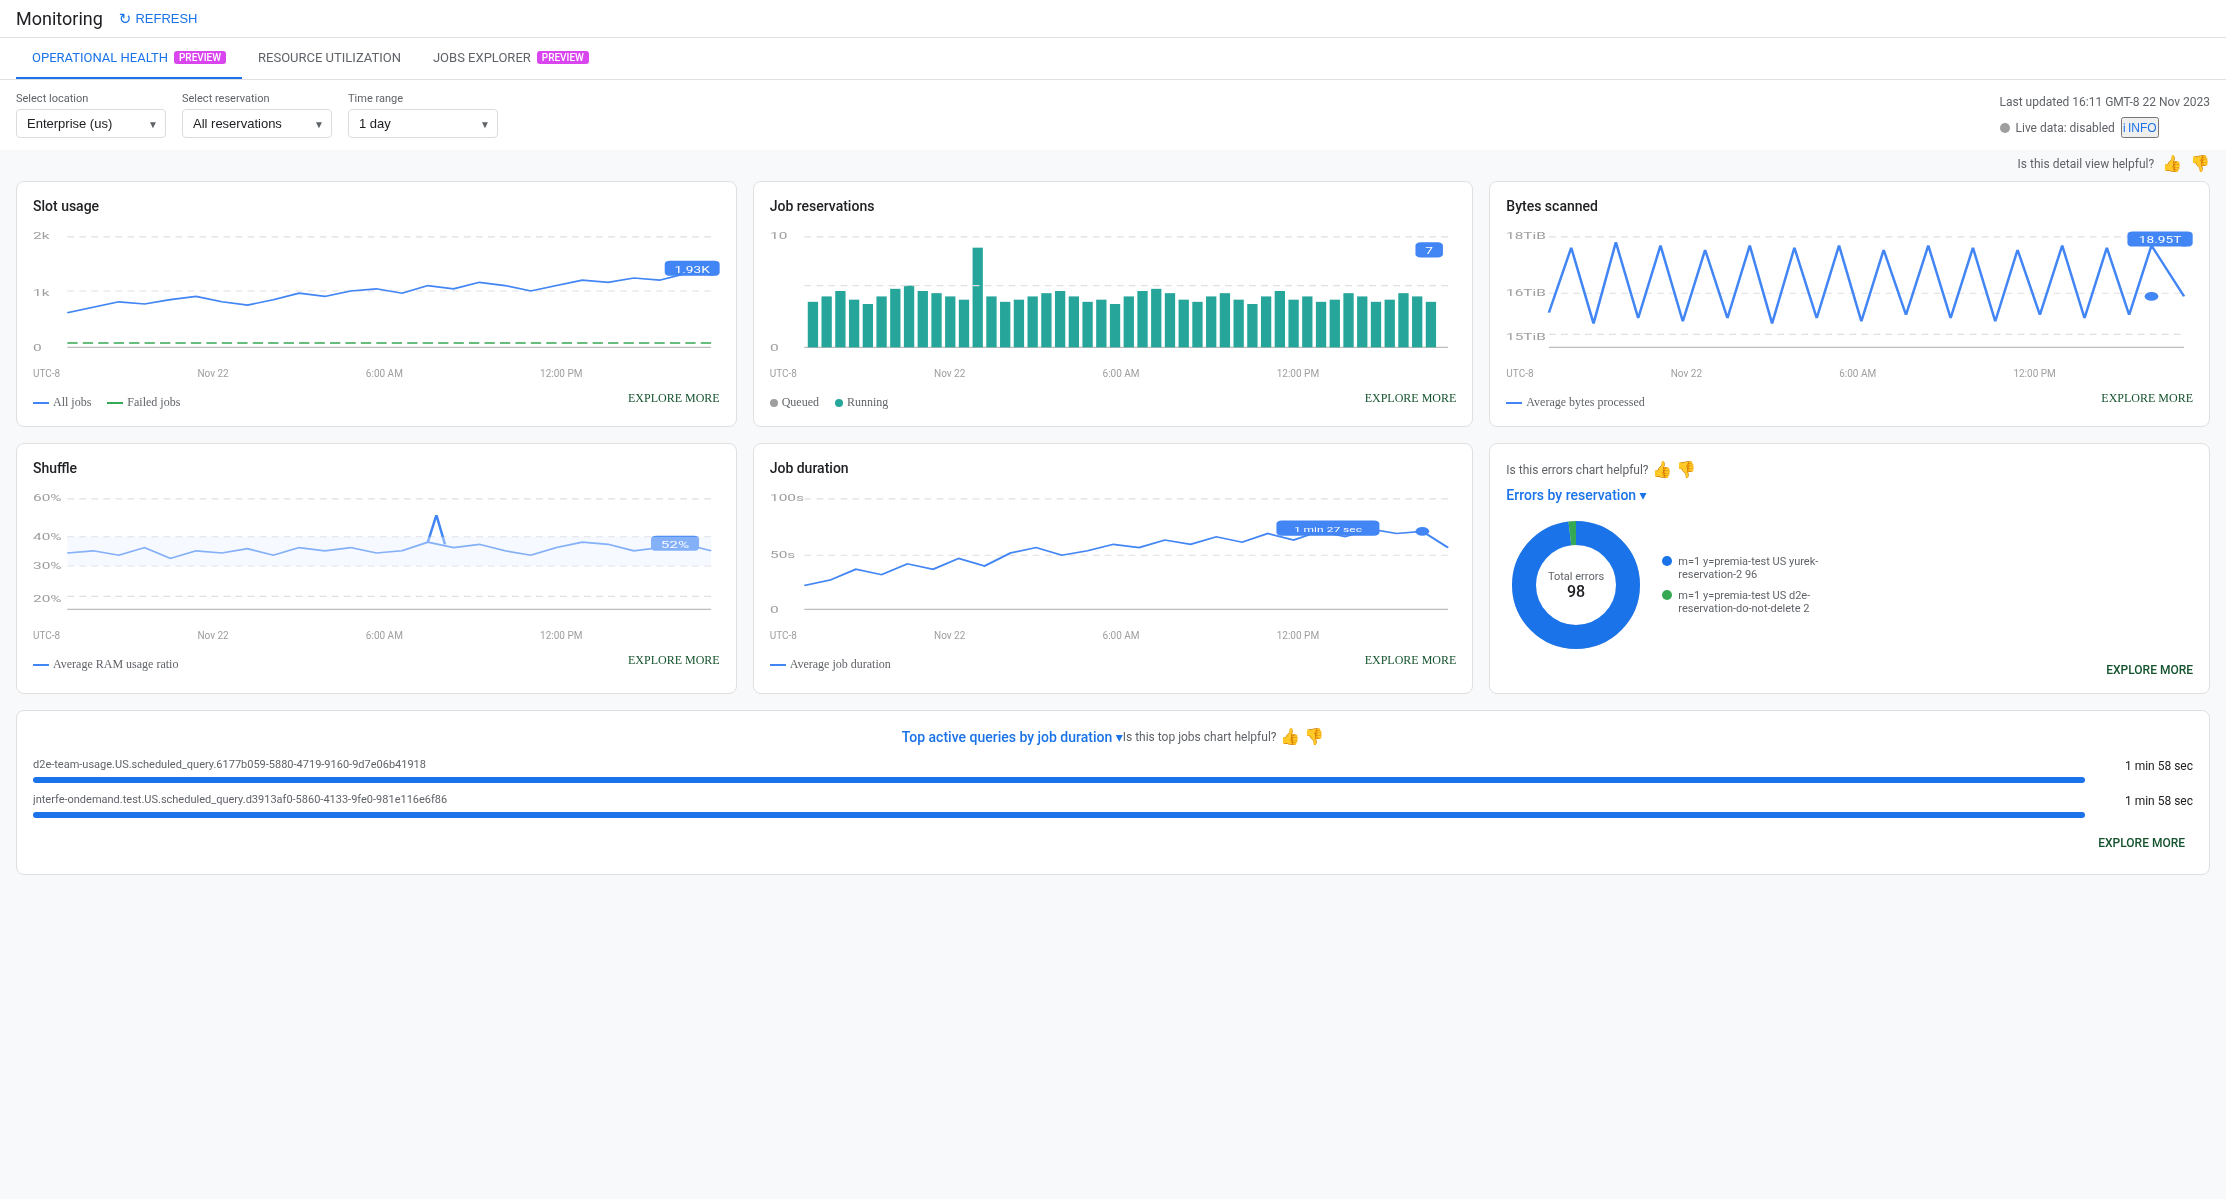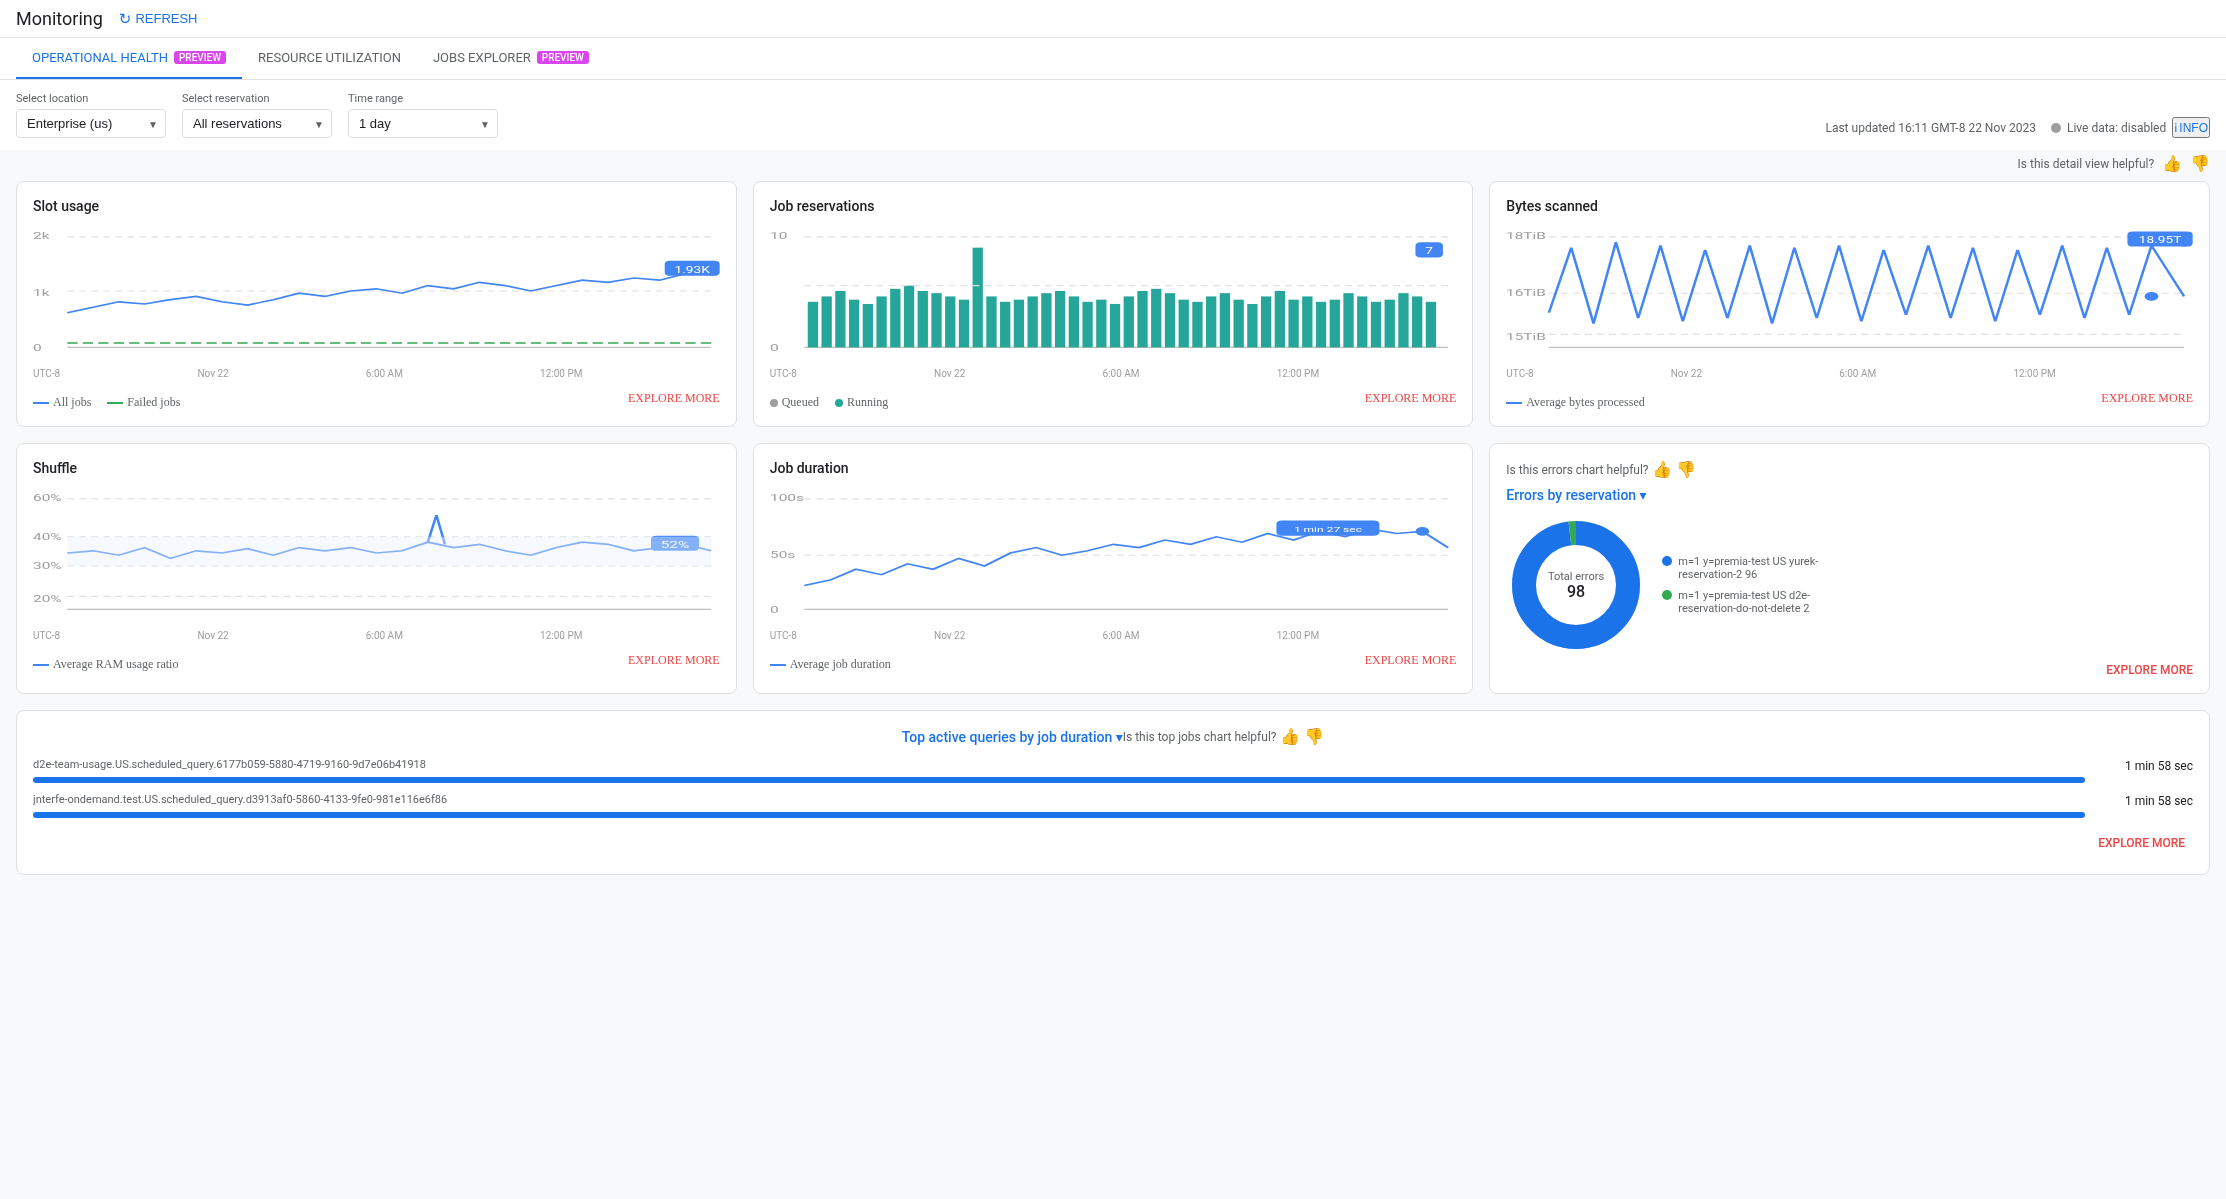--- a/index.html
+++ b/index.html
@@ -15,42 +15,42 @@
     .tab-badge { background: #d946ef; color: #fff; font-size: 10px; padding: 1px 5px; border-radius: 3px; font-weight: 500; }
     
     .filters-row { display: flex; align-items: flex-end; padding: 12px 16px; background: #fff; gap: 16px; justify-content: space-between; }
     .filters-left { display: flex; gap: 16px; align-items: flex-end; }
     .filter-group { display: flex; flex-direction: column; gap: 4px; }
     .filter-label { font-size: 11px; color: #5f6368; }
     .filter-select { border: 1px solid #dadce0; border-radius: 4px; padding: 6px 28px 6px 10px; font-size: 13px; color: #202124; background: #fff; appearance: none; cursor: pointer; min-width: 150px; }
     .select-wrapper { position: relative; }
     .select-wrapper::after { content: '▼'; position: absolute; right: 8px; top: 50%; transform: translateY(-50%); font-size: 10px; color: #5f6368; pointer-events: none; }
     
-    .filters-right { display: flex; flex-direction: row; align-items: center; gap: 15px; }
+    .filters-right { display: flex; flex-direction: column; align-items: flex-start; gap: 8px; }
     .last-updated { font-size: 12px; color: #5f6368; }
     .live-data-row { display: flex; align-items: center; gap: 6px; font-size: 12px; color: #5f6368; }
     .live-dot { width: 10px; height: 10px; border-radius: 50%; background: #9e9e9e; }
     .info-btn { color: #1a73e8; font-size: 12px; cursor: pointer; display: flex; align-items: center; gap: 2px; }
     
     .helpful-row { display: flex; justify-content: flex-end; align-items: center; padding: 4px 16px 8px; gap: 8px; font-size: 12px; color: #5f6368; }
     .thumb-btn { background: none; border: none; cursor: pointer; font-size: 16px; color: #5f6368; }
     
     .dashboard { padding: 0 16px 16px; }
     
     .charts-grid { display: grid; grid-template-columns: 1fr 1fr 1fr; gap: 16px; margin-bottom: 16px; }
     .charts-grid-2 { display: grid; grid-template-columns: 1fr 1fr 1fr; gap: 16px; margin-bottom: 16px; }
     
     .chart-card { background: #fff; border: 1px solid #e0e0e0; border-radius: 8px; padding: 16px; }
     .chart-title { font-size: 14px; font-weight: 500; color: #202124; margin-bottom: 12px; }
     .chart-area { position: relative; height: 130px; margin-bottom: 8px; }
     .chart-legend { display: flex; align-items: center; gap: 16px; font-size: 12px; color: #5f6368; margin-top: 8px; }
     .legend-item { display: flex; align-items: center; gap: 4px; }
     .legend-dot { width: 8px; height: 8px; border-radius: 50%; }
     .legend-line { width: 16px; height: 2px; }
-    .explore-more { color: #ef4444; font-size: 12px; font-weight: 500; cursor: pointer; text-transform: uppercase; margin-left: auto; }
+    .explore-more { color: #14532d; font-size: 12px; font-weight: 500; cursor: pointer; text-transform: uppercase; margin-left: auto; }
     .chart-footer { display: flex; align-items: center; margin-top: 8px; font-family: Liberation Serif, serif; }
     
     .x-axis { display: flex; justify-content: space-between; font-size: 10px; color: #9e9e9e; margin-top: 12px; }
     
     svg { width: 100%; height: 100%; }
     
     .errors-card { background: #fff; border: 1px solid #e0e0e0; border-radius: 8px; padding: 16px; }
     .errors-header { display: flex; justify-content: flex-start; align-items: center; margin-bottom: 8px; }
     .errors-helpful { display: flex; align-items: center; gap: 4px; font-size: 12px; color: #5f6368; }
     .errors-title { font-size: 14px; font-weight: 500; }

